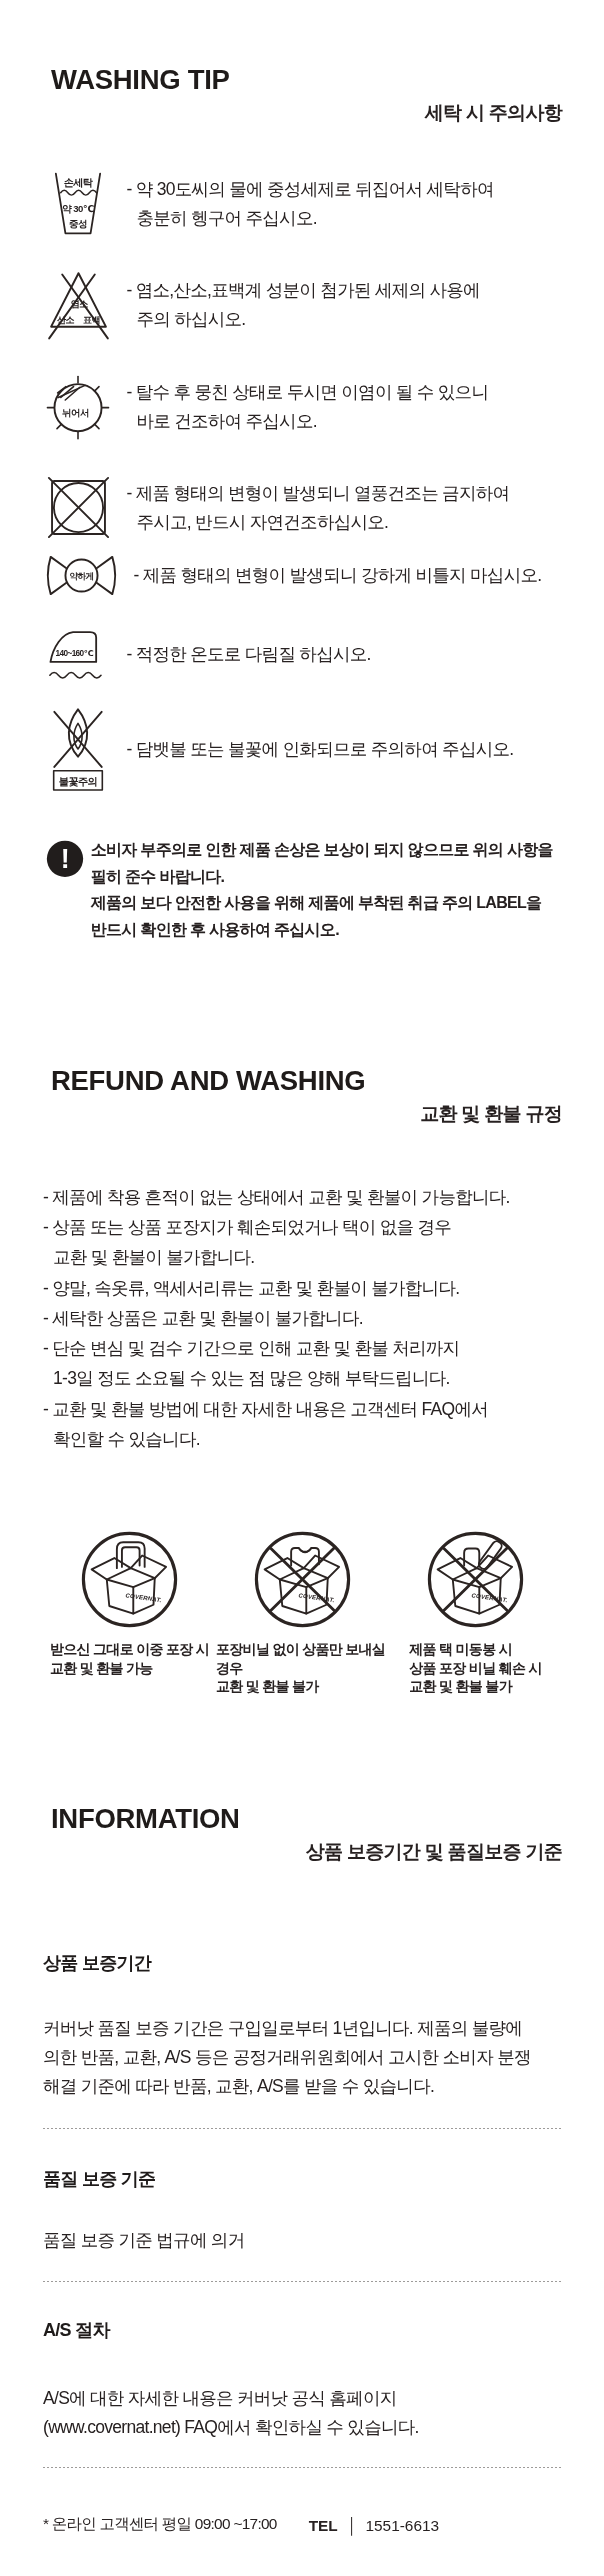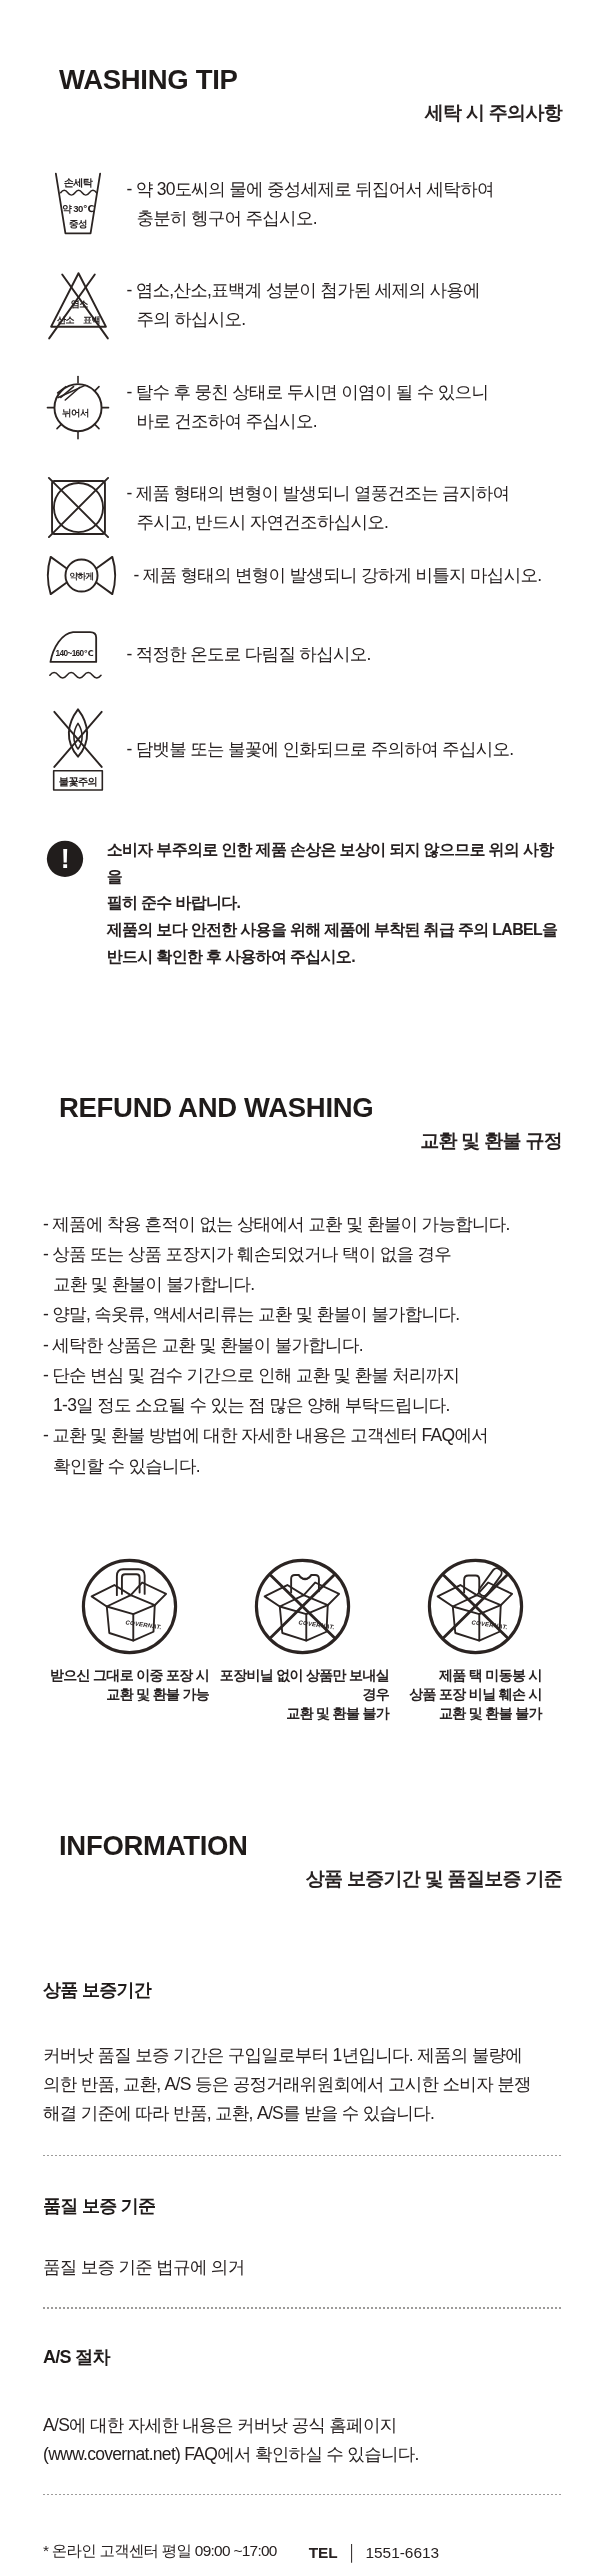--- a/index.html
+++ b/index.html
@@ -8,21 +8,21 @@
     font-family:"Liberation Sans","DejaVu Sans",sans-serif;
     color:#272121;
     -webkit-font-smoothing:antialiased;
   }
   .page { padding:64px 43px 38px 43px; }
   section { display:flow-root; }
 
   
   .entitle {
     font-size:27.5px; font-weight:700; letter-spacing:-0.3px;
-    margin:0 0 4px 16px; color:#1f1b1a;
+    margin:0 0 4px 8px; color:#1f1b1a;
   }
   .subtitle {
     font-size:19px; font-weight:600; letter-spacing:-0.7px;
     margin:0 0 44px 0; color:#272121;text-align:right;
   }
 
   
   .tip-row { display:flex; align-items:center; }
   .icon-cell { flex:0 0 70px; display:flex; justify-content:center; align-items:center; }
   .tip-text {
@@ -48,34 +48,34 @@
   .ic .sw45{stroke-width:4.5}
   .ic .sw5{stroke-width:5}
   .ic .fillDark{fill:#211d1c; stroke:none}
   .ic .wtext{fill:#ffffff; font-weight:700}
   .ic .brand{font-style:italic; font-weight:700; letter-spacing:0.4px}
 
   
   .warning { margin-top:43px; display:flex; align-items:flex-start; }
   .warn-icon-cell { flex:0 0 39px; margin-left:2.7px; padding-top:2.7px; }
   .warn-text {
-    margin:0 0 0 22px; font-size:16px; font-weight:700;
+    margin:0 0 0 6px; font-size:16px; font-weight:700;
     letter-spacing:-0.7px; line-height:1.67; color:#262020;
   }
 
   
   .sec-refund { padding-top:121px; }
   .rlist { margin-top:55px; font-size:17.5px; letter-spacing:-0.7px; line-height:1.73; }
   .rlist p { margin:0; }
 
   .badges { display:flex; margin-top:75px; }
   .badge { flex:1 1 0; display:flex; flex-direction:column; align-items:center; }
   .badge-caption {
     margin-top:9.4px; font-size:14px; font-weight:700; letter-spacing:-0.7px;
-    line-height:1.35; text-align:right; color:#272121;
+    line-height:1.35; text-align:left; color:#272121;
   }
 
   
   .sec-info { padding-top:107px; }
   .ihead {
     font-size:18px; font-weight:700; letter-spacing:-0.7px;
     margin:0; color:#1f1b1a;
   }
   .ibody { font-size:17.5px; letter-spacing:-0.7px; line-height:1.65; margin:0; }
   .divider {

